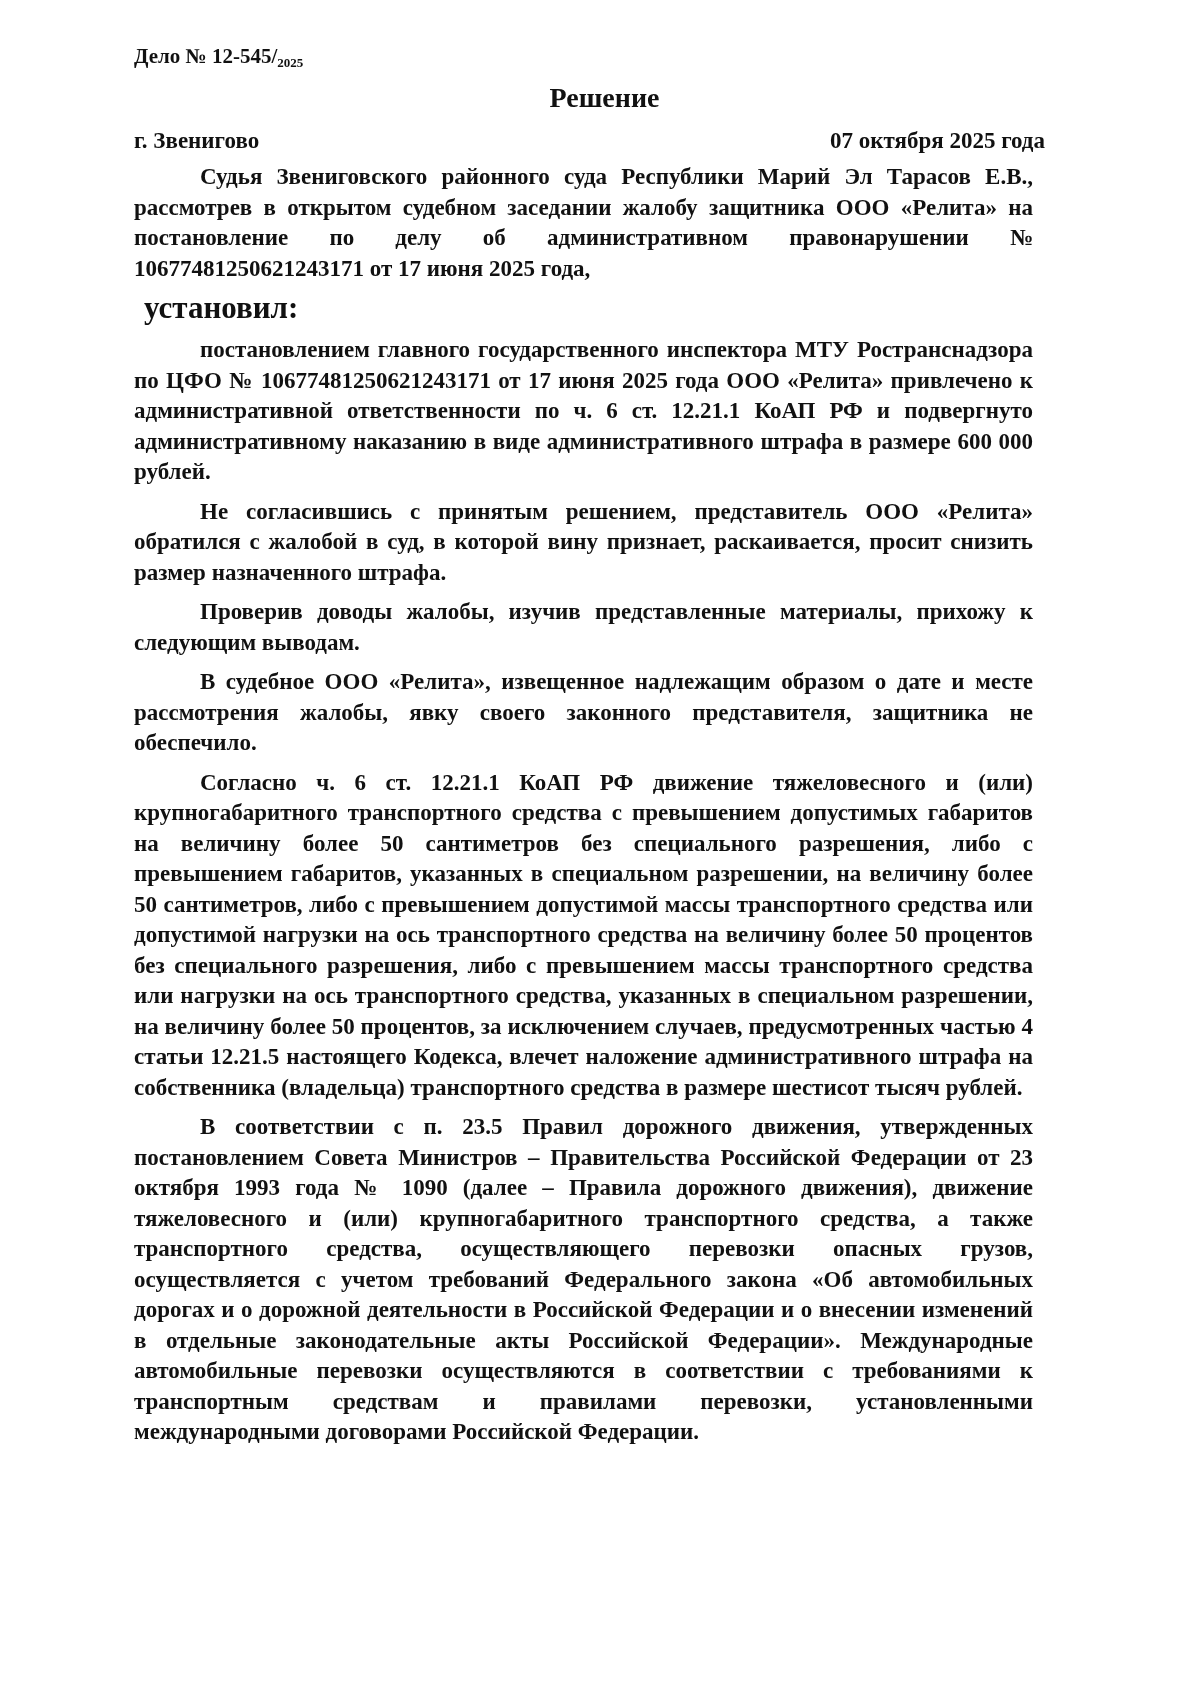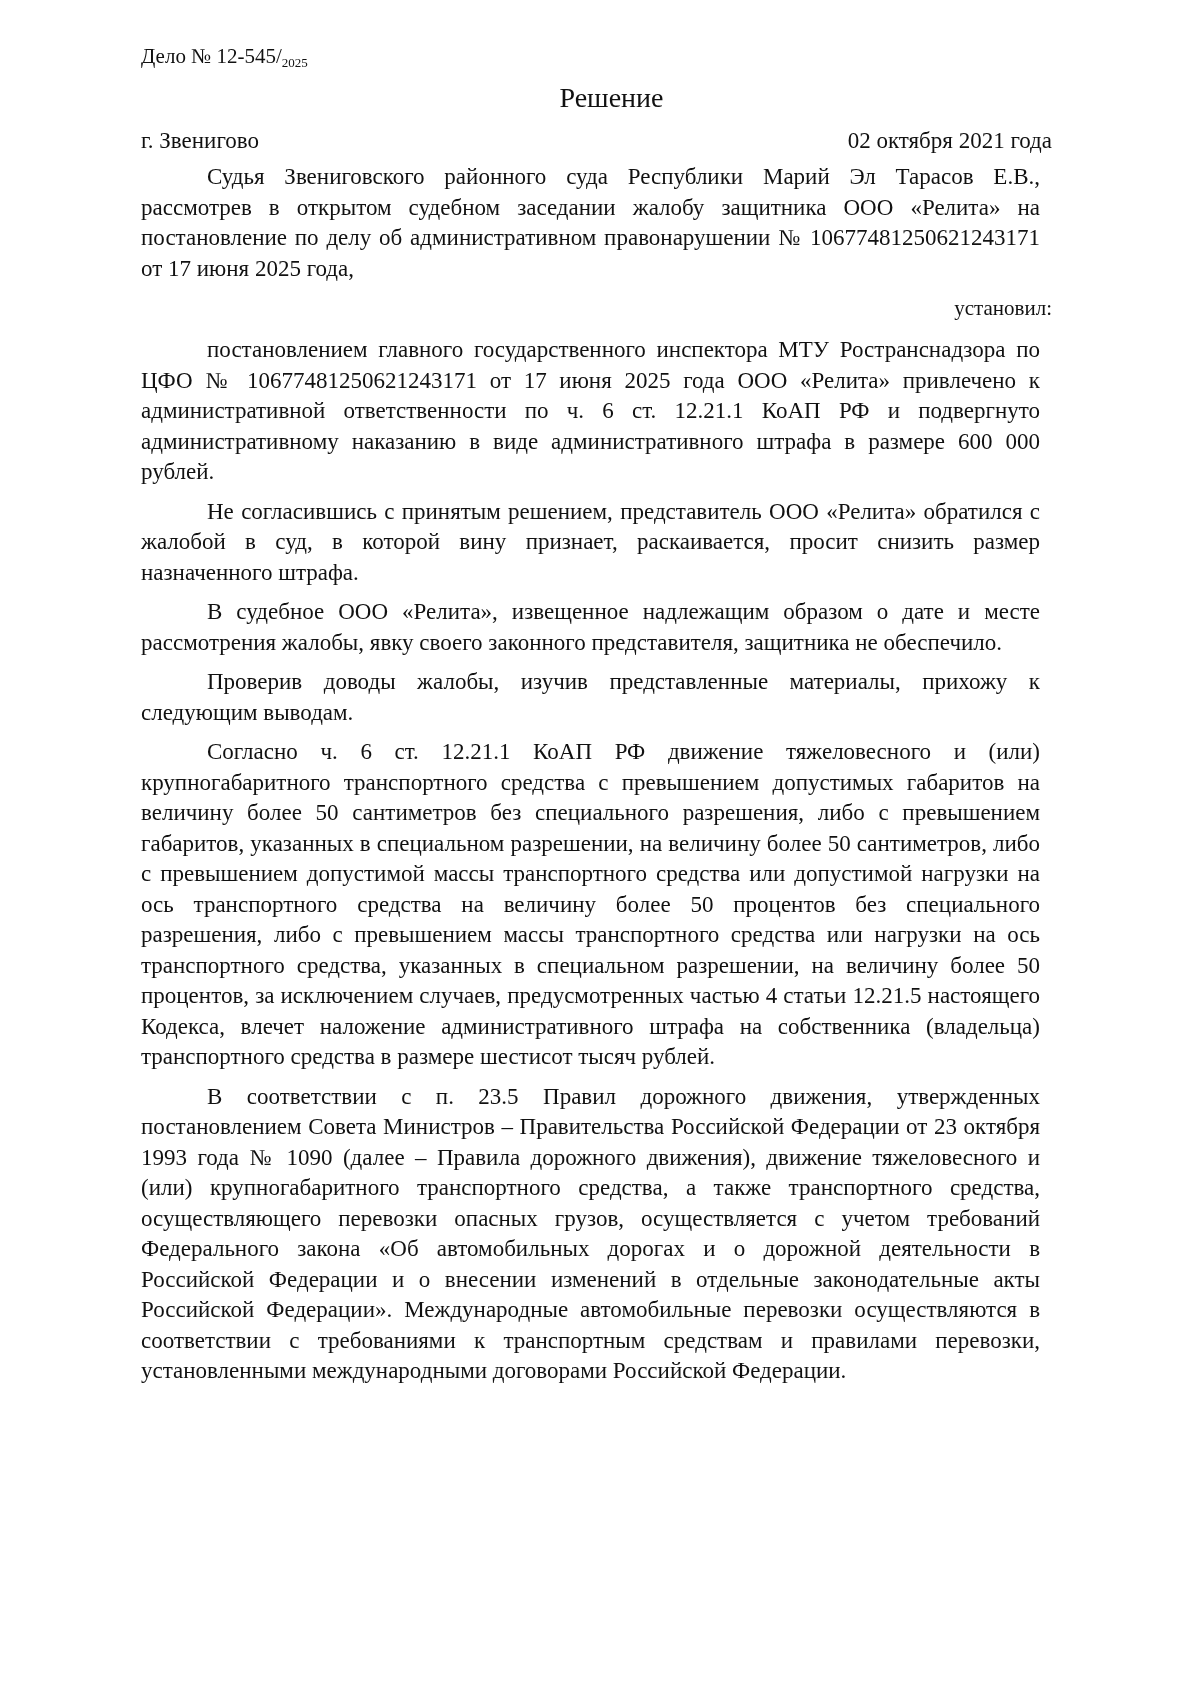--- a/index.html
+++ b/index.html
@@ -10,23 +10,24 @@
     body {
       width: 1200px;
       height: 1697px;
       overflow: hidden;
       position: relative;
       font-family: "Liberation Serif", "DejaVu Serif", serif;
       color: #111111;
     }
     .page {
       position: absolute;
-      left: 141px;
+      left: 134px;
       top: 42px;
       width: 911px;
+      font-weight: bold;
     }
     .case-number {
       font-size: 21px;
       line-height: 28px;
       margin: 0 0 6px 0;
     }
     .case-number .sub {
       font-size: 13px;
       vertical-align: -4px;
     }
@@ -45,43 +46,43 @@
       margin: 13px 0 6px 0;
     }
     .para {
       font-size: 23px;
       line-height: 30.5px;
       text-align: justify;
       text-indent: 66px;
       margin: 0 12px 9px 0;
     }
     .center-heading {
-      text-align: right;
-      font-size: 21px;
+      text-align: left;
+      font-size: 31px;
       line-height: 30px;
       margin: 4px 0 12px 0;
       padding-left: 10px;
     }
   </style>
 </head>
 <body>
 
 <div class="page">
   <div class="case-number"><span>Дело № 12-545/</span><span class="sub">2025</span></div>
 
   <div class="title">Решение</div>
 
   <div class="place-date">
     <span>г. Звенигово</span>
-    <span>02 октября 2021 года</span>
+    <span>07 октября 2025 года</span>
   </div>
 
   <p class="para">Судья Звениговского районного суда Республики Марий Эл Тарасов Е.В., рассмотрев в открытом судебном заседании жалобу защитника ООО «Релита» на постановление по делу об административном правонарушении № 10677481250621243171 от 17 июня 2025 года,</p>
 
   <div class="center-heading">установил:</div>
 
   <p class="para">постановлением главного государственного инспектора МТУ Ространснадзора по ЦФО № 10677481250621243171 от 17 июня 2025 года ООО «Релита» привлечено к административной ответственности по ч. 6 ст. 12.21.1 КоАП РФ и подвергнуто административному наказанию в виде административного штрафа в размере 600 000 рублей.</p>
   <p class="para">Не согласившись с принятым решением, представитель ООО «Релита» обратился с жалобой в суд, в которой вину признает, раскаивается, просит снизить размер назначенного штрафа.</p>
+  <p class="para">Проверив доводы жалобы, изучив представленные материалы, прихожу к следующим выводам.</p>
   <p class="para">В судебное ООО «Релита», извещенное надлежащим образом о дате и месте рассмотрения жалобы, явку своего законного представителя, защитника не обеспечило.</p>
-  <p class="para">Проверив доводы жалобы, изучив представленные материалы, прихожу к следующим выводам.</p>
   <p class="para">Согласно ч. 6 ст. 12.21.1 КоАП РФ движение тяжеловесного и (или) крупногабаритного транспортного средства с превышением допустимых габаритов на величину более 50 сантиметров без специального разрешения, либо с превышением габаритов, указанных в специальном разрешении, на величину более 50 сантиметров, либо с превышением допустимой массы транспортного средства или допустимой нагрузки на ось транспортного средства на величину более 50 процентов без специального разрешения, либо с превышением массы транспортного средства или нагрузки на ось транспортного средства, указанных в специальном разрешении, на величину более 50 процентов, за исключением случаев, предусмотренных частью 4 статьи 12.21.5 настоящего Кодекса, влечет наложение административного штрафа на собственника (владельца) транспортного средства в размере шестисот тысяч рублей.</p>
   <p class="para">В соответствии с п. 23.5 Правил дорожного движения, утвержденных постановлением Совета Министров – Правительства Российской Федерации от 23 октября 1993 года № 1090 (далее – Правила дорожного движения), движение тяжеловесного и (или) крупногабаритного транспортного средства, а также транспортного средства, осуществляющего перевозки опасных грузов, осуществляется с учетом требований Федерального закона «Об автомобильных дорогах и о дорожной деятельности в Российской Федерации и о внесении изменений в отдельные законодательные акты Российской Федерации». Международные автомобильные перевозки осуществляются в соответствии с требованиями к транспортным средствам и правилами перевозки, установленными международными договорами Российской Федерации.</p>
 </div>
 
 </body></html>

